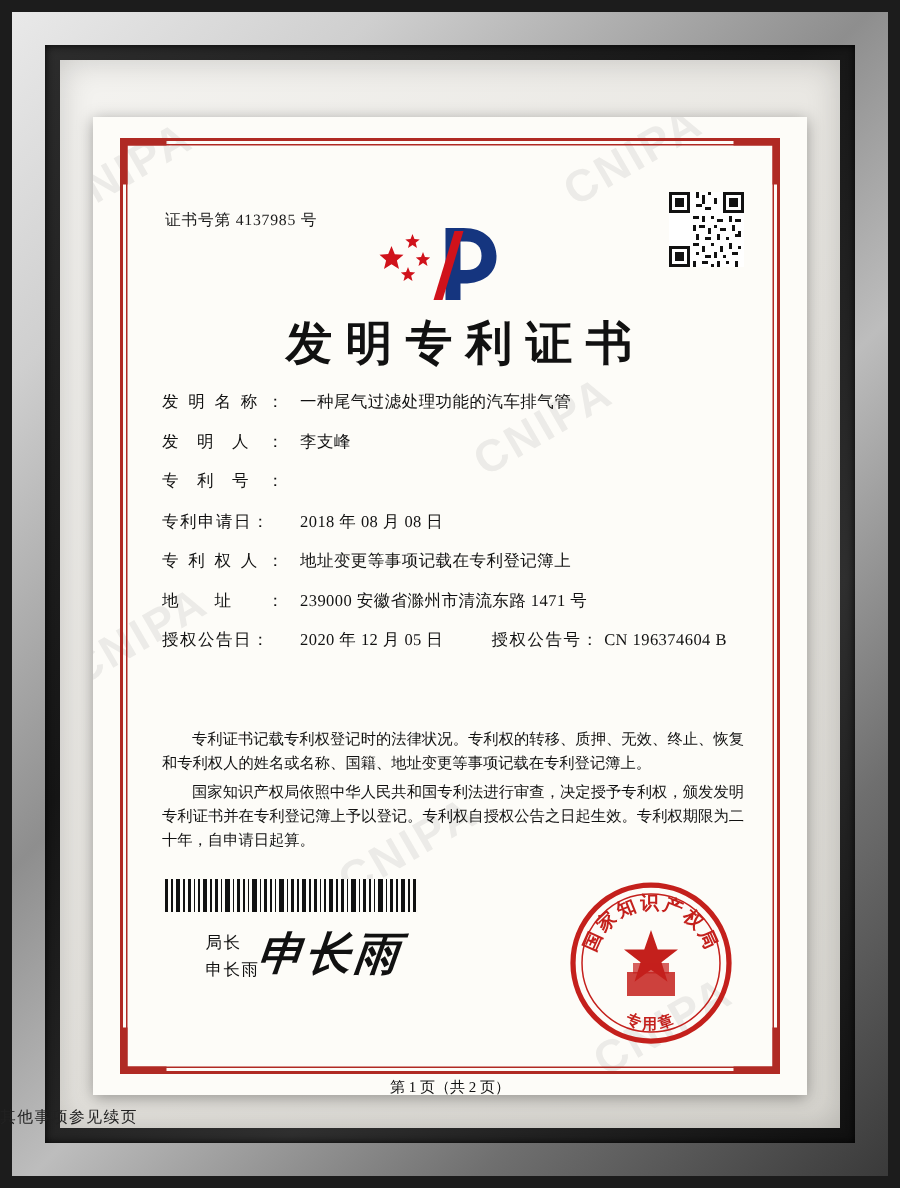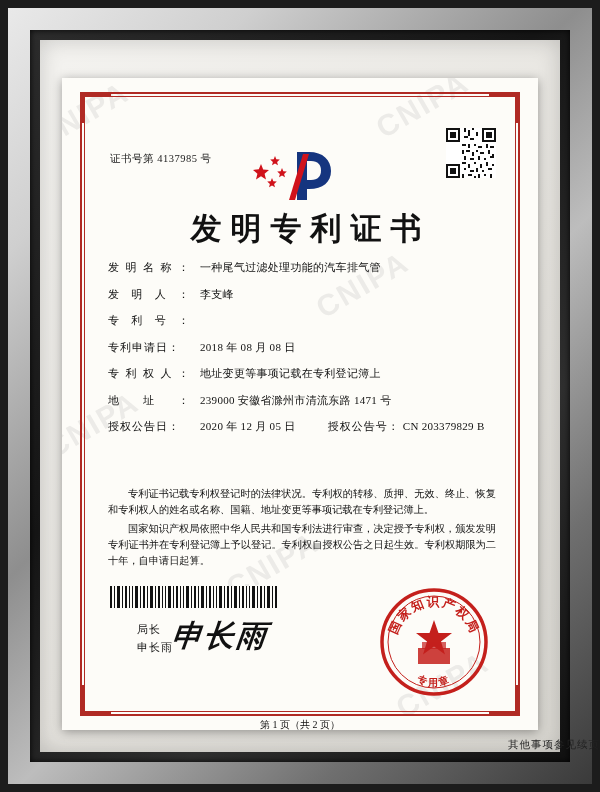--- a/index.html
+++ b/index.html
@@ -90,21 +90,20 @@
     pointer-events: none;
     font-size: 30px;
   }
 
   .cert-no {
     position: absolute;
     left: 48px; top: 62px;
     font-size: 10.5px;
     color: #1a1a1a;
     letter-spacing: .5px;
-    margin-top: 12px;
   }
 
   
   .qr {
     position: absolute;
     right: 42px; top: 50px;
     width: 50px; height: 50px;
     background: #fff;
   }
   .qr svg { display:block; }
@@ -214,21 +213,21 @@
     position: absolute;
     left: 0; right: 0; top: 640px;
     text-align: center;
     font-size: 10px;
     color: #111;
   }
 
   .footnote {
     position: absolute;
     left: 0; right: 0; top: 738px;
-    text-align: right;
+    text-align: left;
     font-size: 10.5px;
     color: #222;
     letter-spacing: 1px;
   }
 </style>
 </head>
 <body>
 
 <div class="frame-outer"></div>
 <div class="frame-bevel"></div>
@@ -392,21 +391,21 @@
         </div>
       <div class="f-value">239000 安徽省滁州市清流东路 1471 号</div>
     </div>
 
     <div class="field-row">
       <div class="f-label">授权公告日：</div>
       <div class="f-value">
         <span>2020 年 12 月 05 日</span>
         <span class="inline-gap"></span>
         <span class="sub-label">授权公告号：</span>
-        <span>CN 203379829 B</span>
+        <span>CN 196374604 B</span>
       </div>
     </div>
   </div>
 
   <div class="paras">
     <p>专利证书记载专利权登记时的法律状况。专利权的转移、质押、无效、终止、恢复和专利权人的姓名或名称、国籍、地址变更等事项记载在专利登记簿上。</p>
     <p>国家知识产权局依照中华人民共和国专利法进行审查，决定授予专利权，颁发发明专利证书并在专利登记簿上予以登记。专利权自授权公告之日起生效。专利权期限为二十年，自申请日起算。</p>
   </div>
 
   <div class="barcode">

